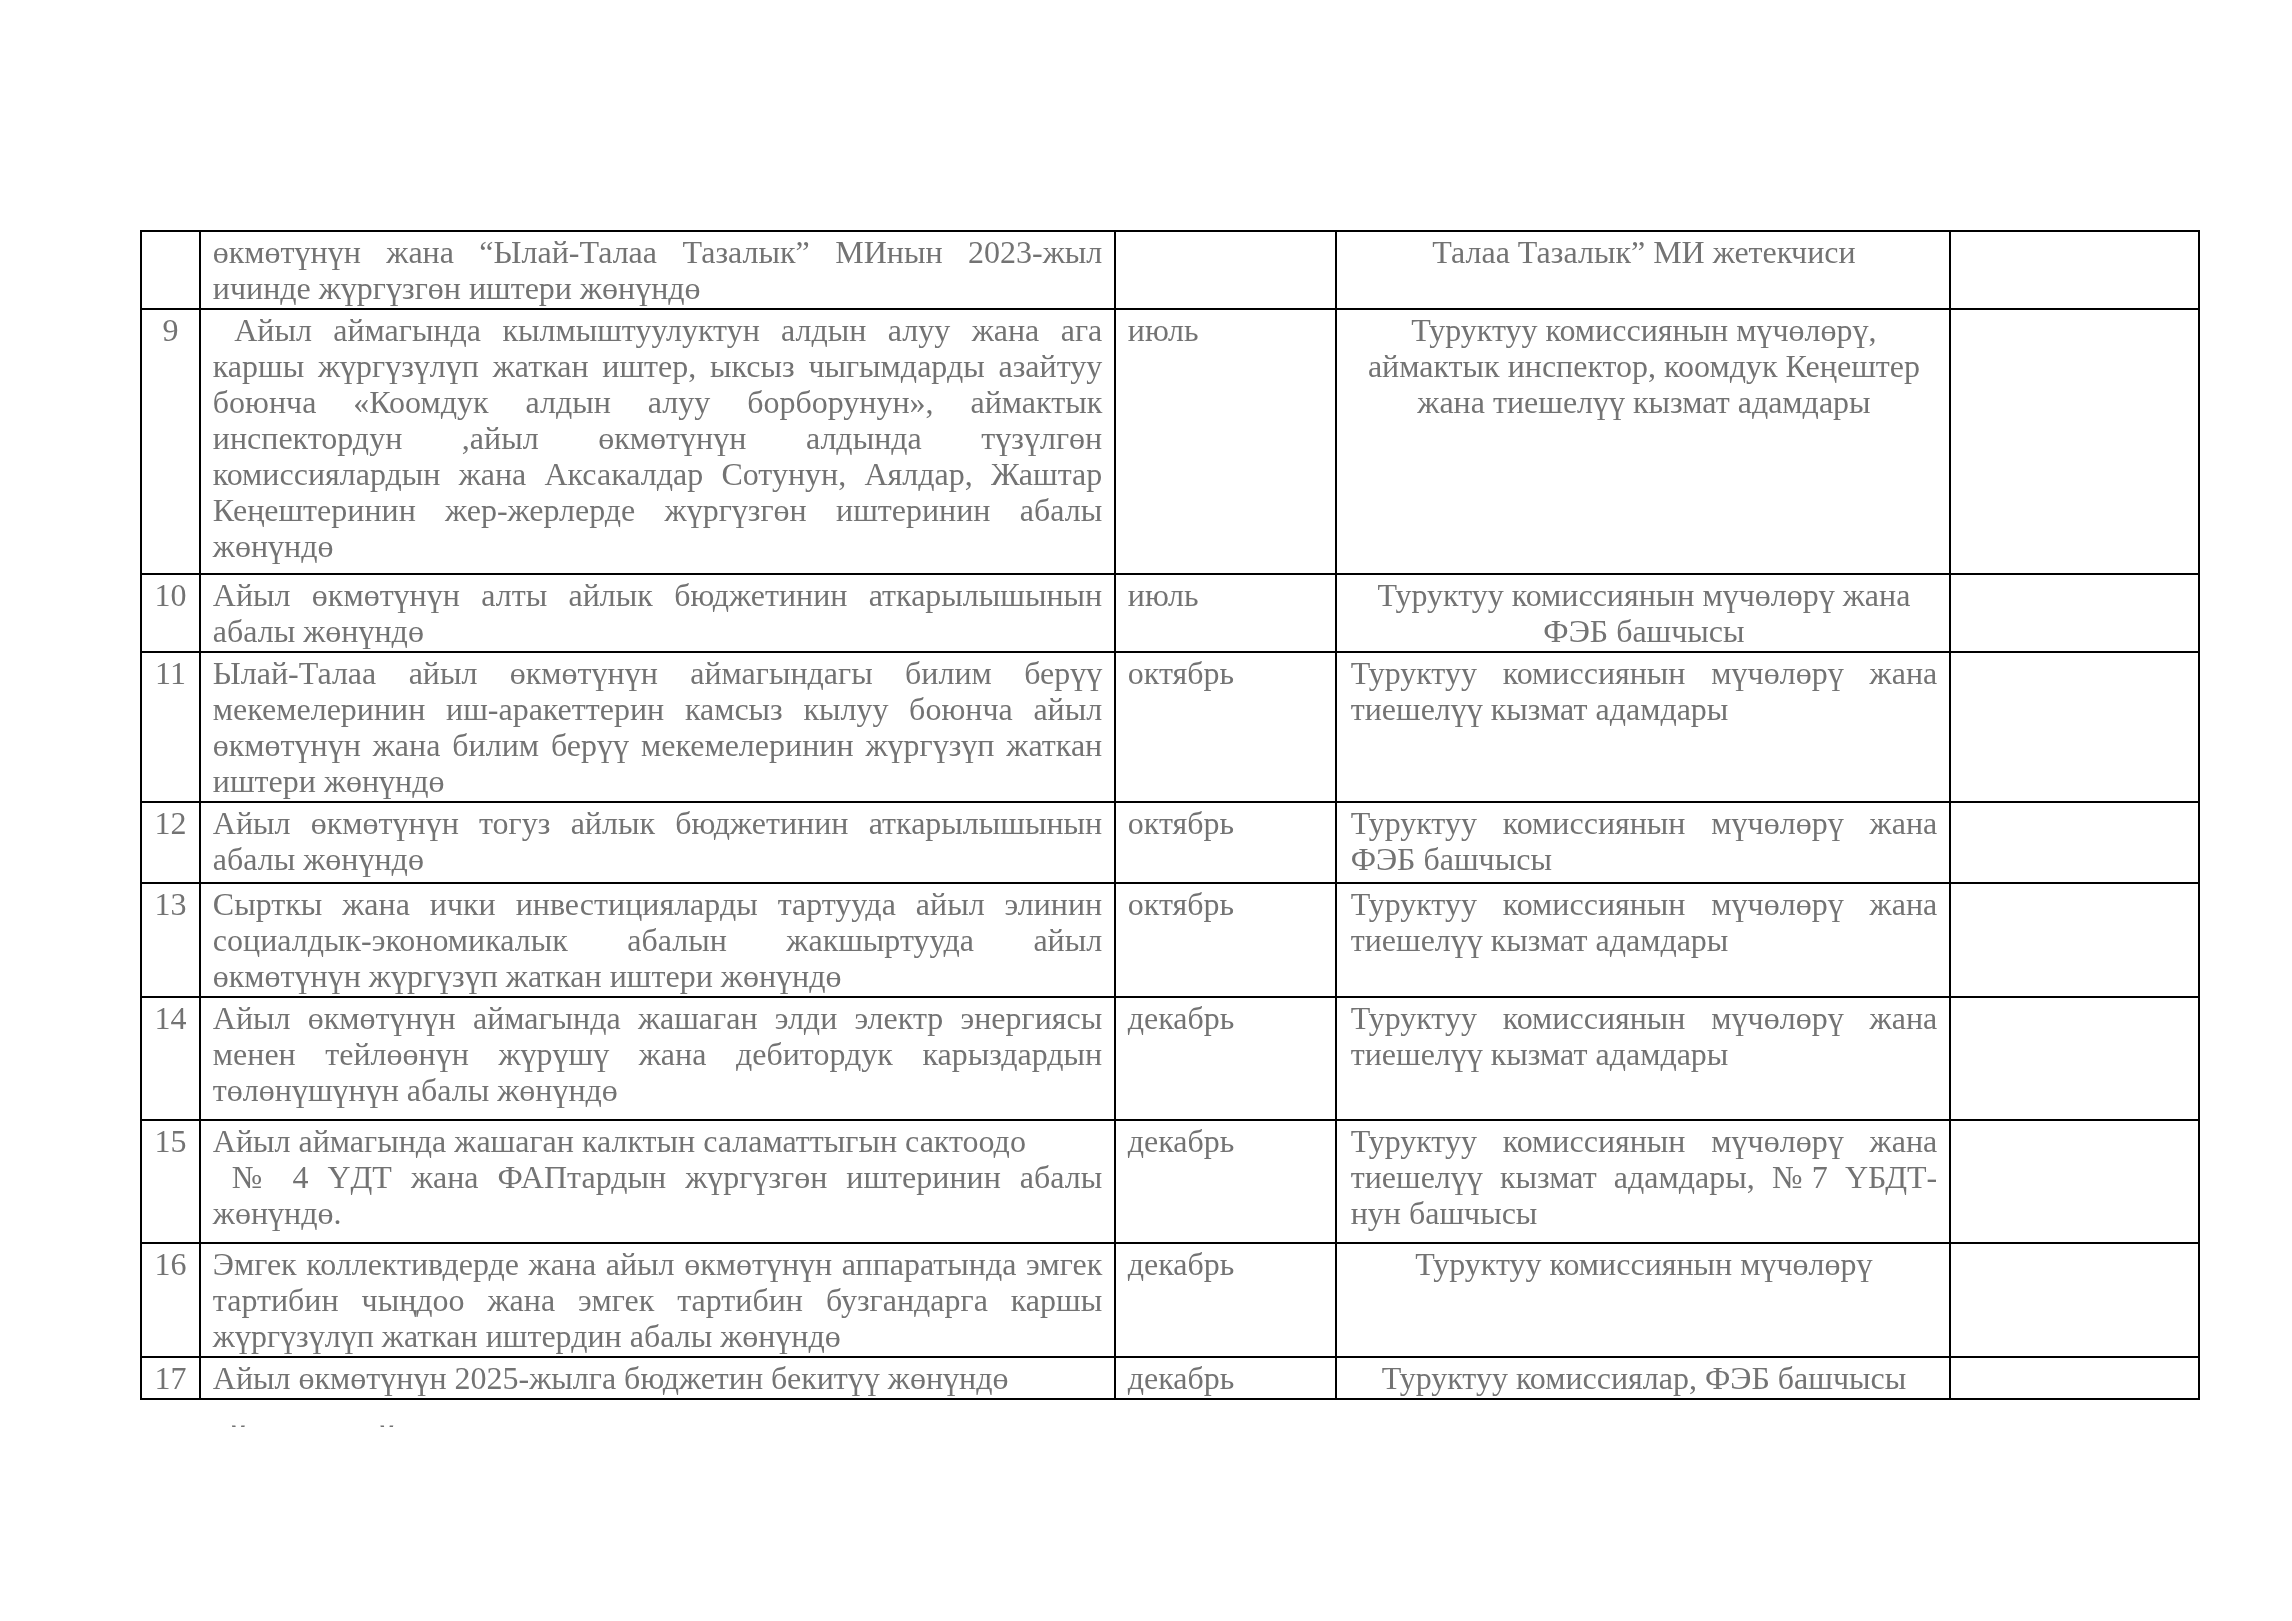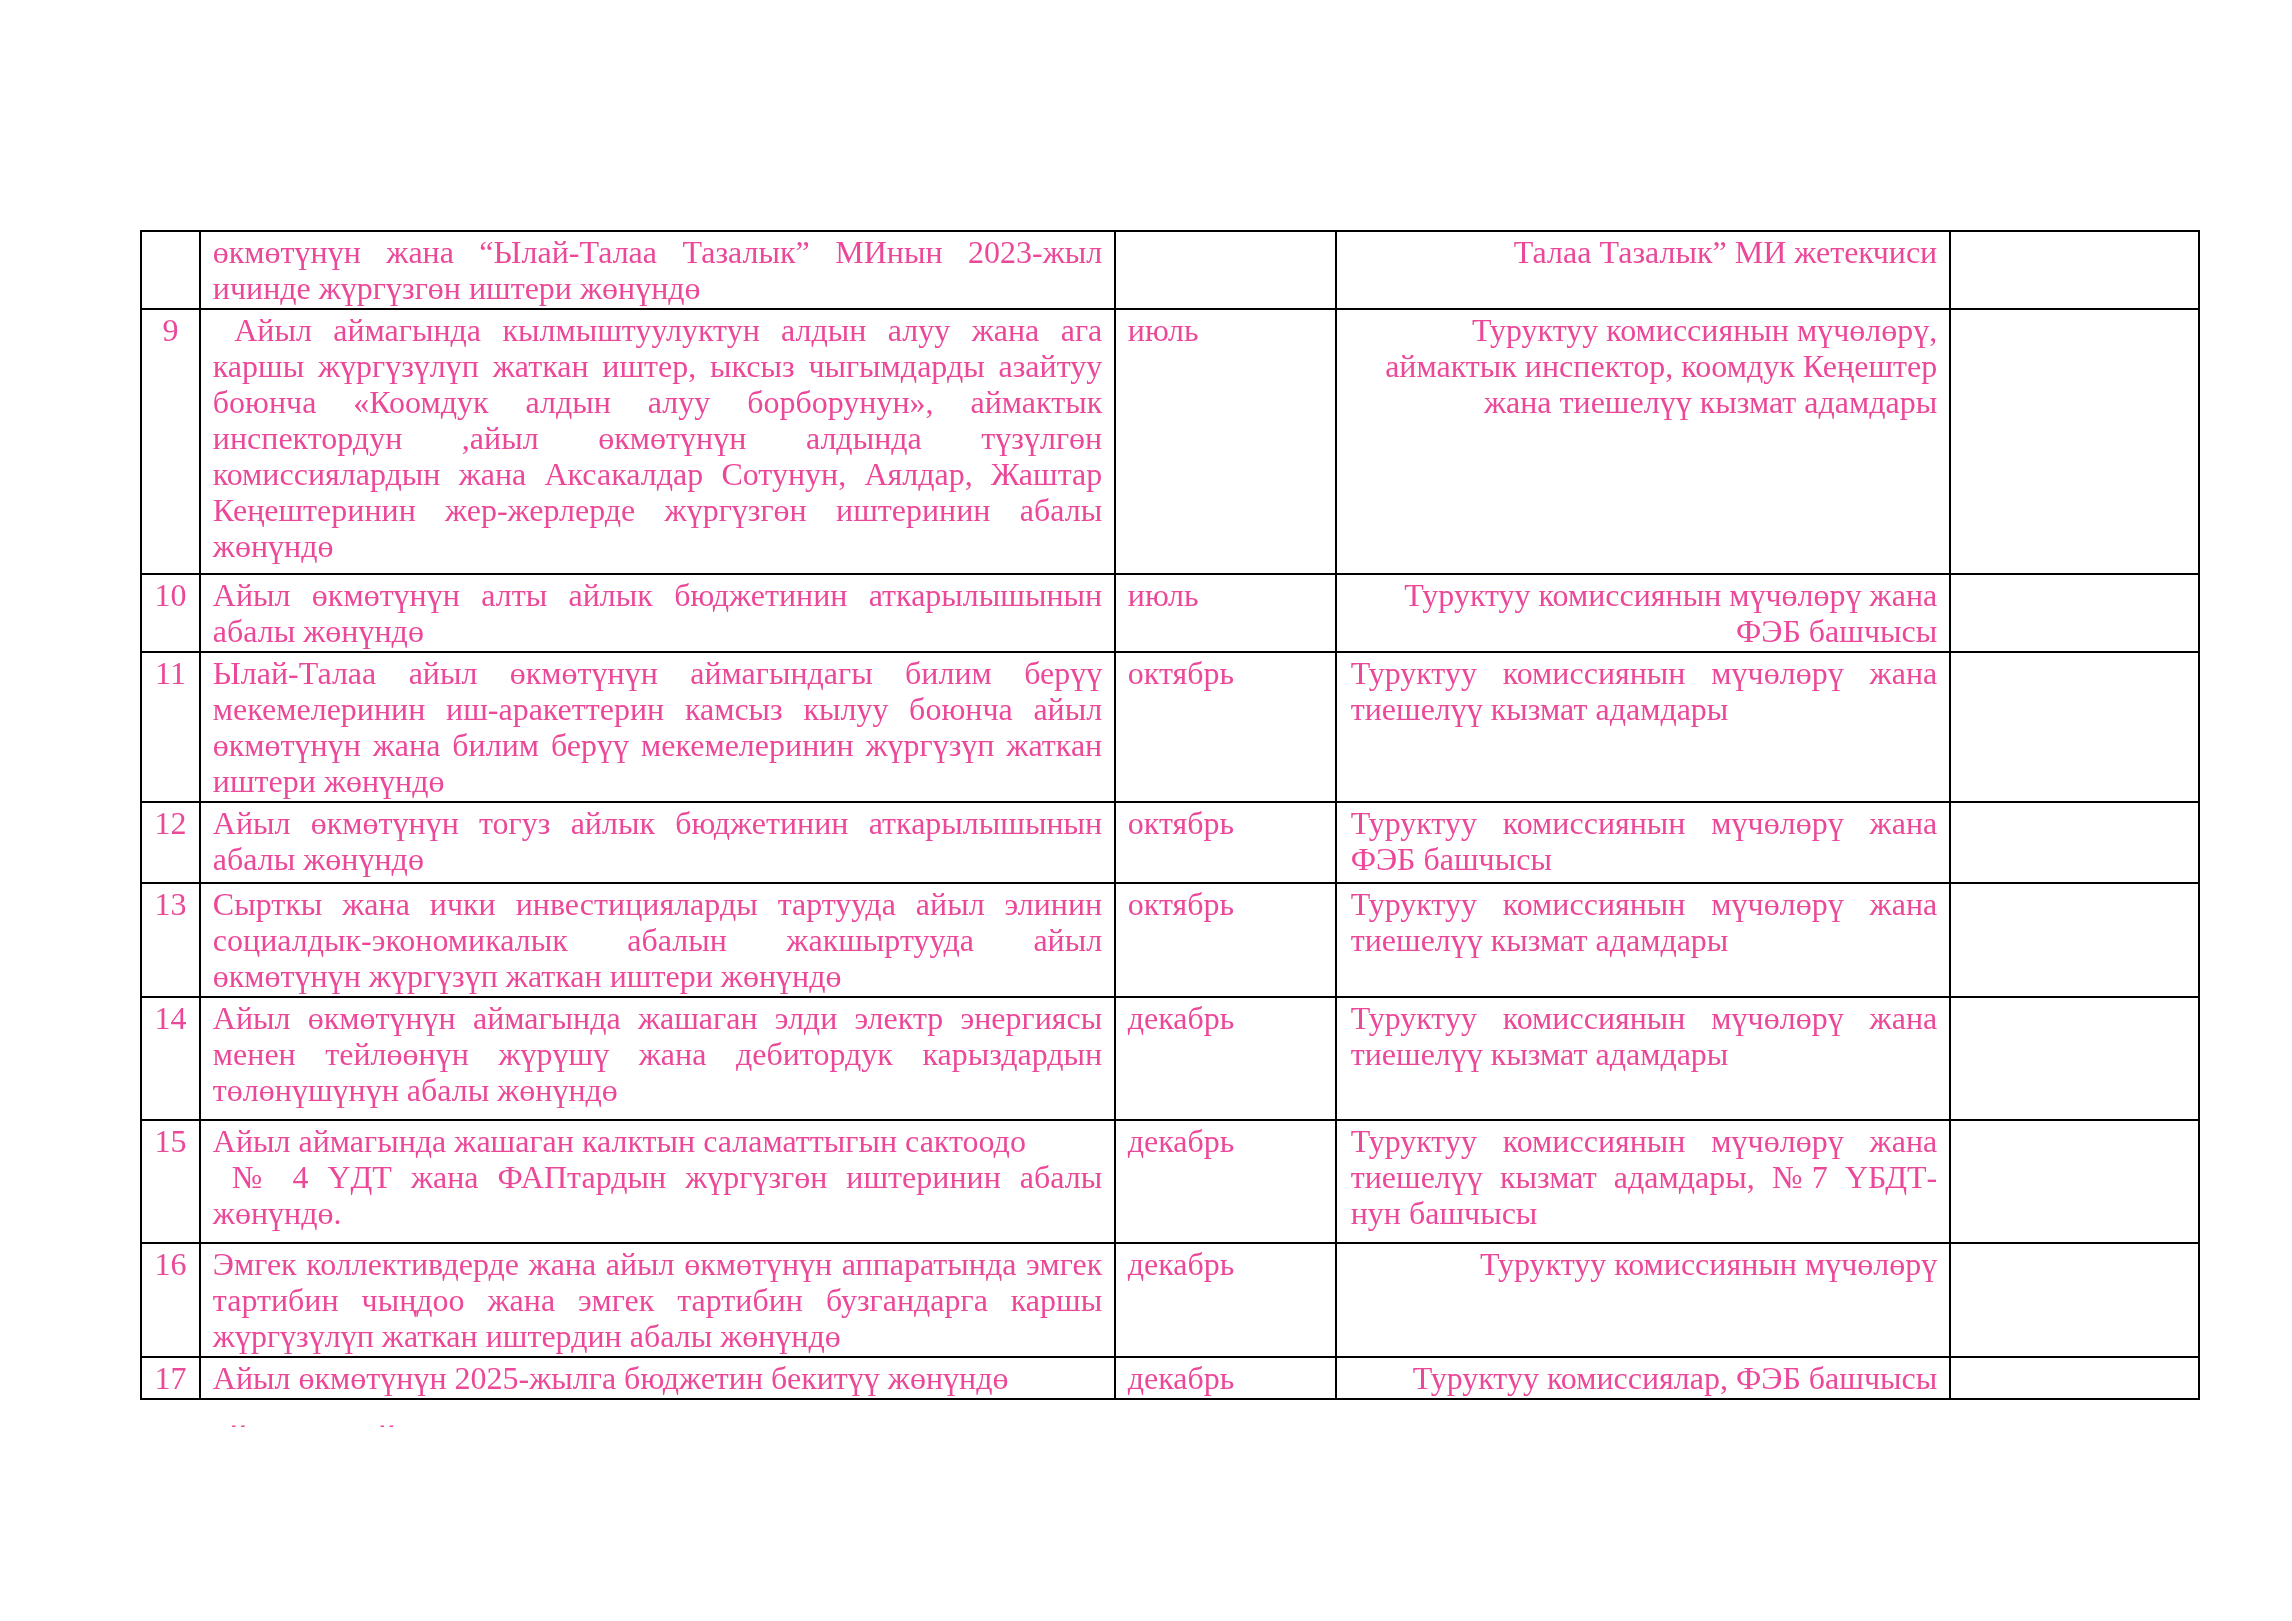--- a/index.html
+++ b/index.html
@@ -6,21 +6,21 @@
     margin: 0;
     padding: 0;
     background: #ffffff;
   }
   .page {
     position: relative;
     width: 2293px;
     height: 1427px;
     background: #ffffff;
     font-family: "Liberation Serif", "DejaVu Serif", serif;
-    color: #ec4899;
+    color: #737373;
     overflow: hidden;
   }
   table.schedule {
     position: absolute;
     left: 140px;
     top: 230px;
     width: 2057px;
     table-layout: fixed;
     border-collapse: collapse;
     border: 2.9px solid #000000;
@@ -40,21 +40,21 @@
     padding: 2px 11.8px;
     text-align: justify;
     white-space: pre-wrap;
   }
   td.month-cell {
     padding: 2px 7.8px 2px 11.8px;
     text-align: left;
   }
   td.responsible-cell {
     padding: 2px 11.8px 2px 13.7px;
-    text-align: right;
+    text-align: center;
   }
   td.note-cell {
     padding: 2px 5.9px;
   }
   
   tr:nth-child(n+4):nth-child(-n+8) td.responsible-cell {
     text-align: justify;
   }
   
   tr:nth-child(1)  { height: 76px;  }

